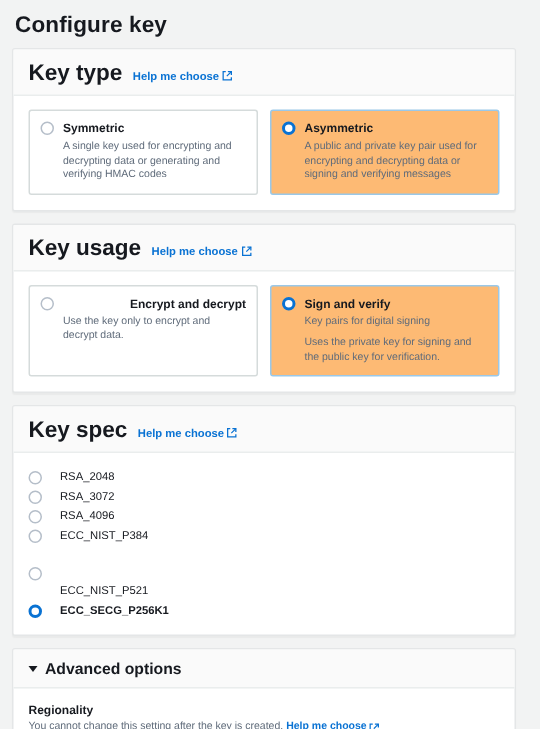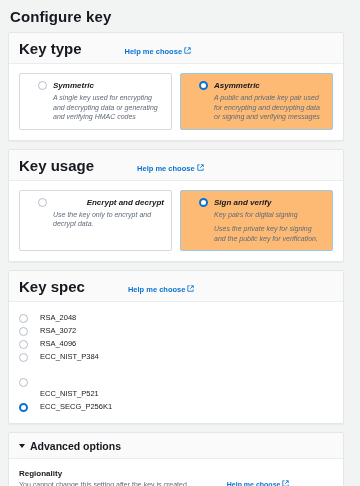--- a/index.html
+++ b/index.html
@@ -54,24 +54,24 @@
     font-weight: 700;
     color: #16191f;
   }
 
   .helplink {
     font-size: 7.5px;
     font-weight: 700;
     color: #0972d3;
     text-decoration: none;
     display: inline-flex;
+    align-items: center;
     gap: 2px;
     cursor: pointer;
     white-space: nowrap;
-    margin-left: 36px;
   }
   .helplink .ext {
     display: inline-block;
     width: 7px; height: 7px;
     position: relative;
     top: 0px;
   }
   .helplink .ext svg { display: block; }
 
   .panel-body {
@@ -82,27 +82,26 @@
   .tiles {
     display: flex;
     gap: 8px;
   }
 
   .tile {
     flex: 1 1 0;
     border: 1px solid #d5dbdb;
     border-radius: 2px;
     background: #ffffff;
-    padding: 6px 7px 7px 18px;
+    padding: 6px 7px 7px 7px;
     display: flex;
     gap: 6px;
     align-items: flex-start;
     cursor: pointer;
     min-height: 48px;
-    font-style: italic;
   }
   .tile.selected {
     border-color: #9ac8e8;
     background: #fdba74;
   }
 
   .tile-text { flex: 1 1 auto; min-width: 0; }
 
   .tile-label {
     font-size: 8px;
@@ -325,21 +324,21 @@
           <span class="rl-label" style="display: block;">ECC_NIST_P384</span>
         </label>
 
         <label class="radio-row">
           <span class="radio"></span>
           <span class="rl-label" style="display: block; margin-top: 24px;">ECC_NIST_P521</span>
         </label>
 
         <label class="radio-row">
           <span class="radio checked"></span>
-          <span class="rl-label" style="display: block;">ECC_SECG_P256K1</span>
+          <span class="rl-label" style="display: block; font-weight: bold;">ECC_SECG_P256K1</span>
         </label>
 
       </div>
     </div>
   </section>
 
   <section class="panel">
     <div class="adv-header">
       <span class="caret"></span>
       <span class="adv-title">Advanced options</span>

